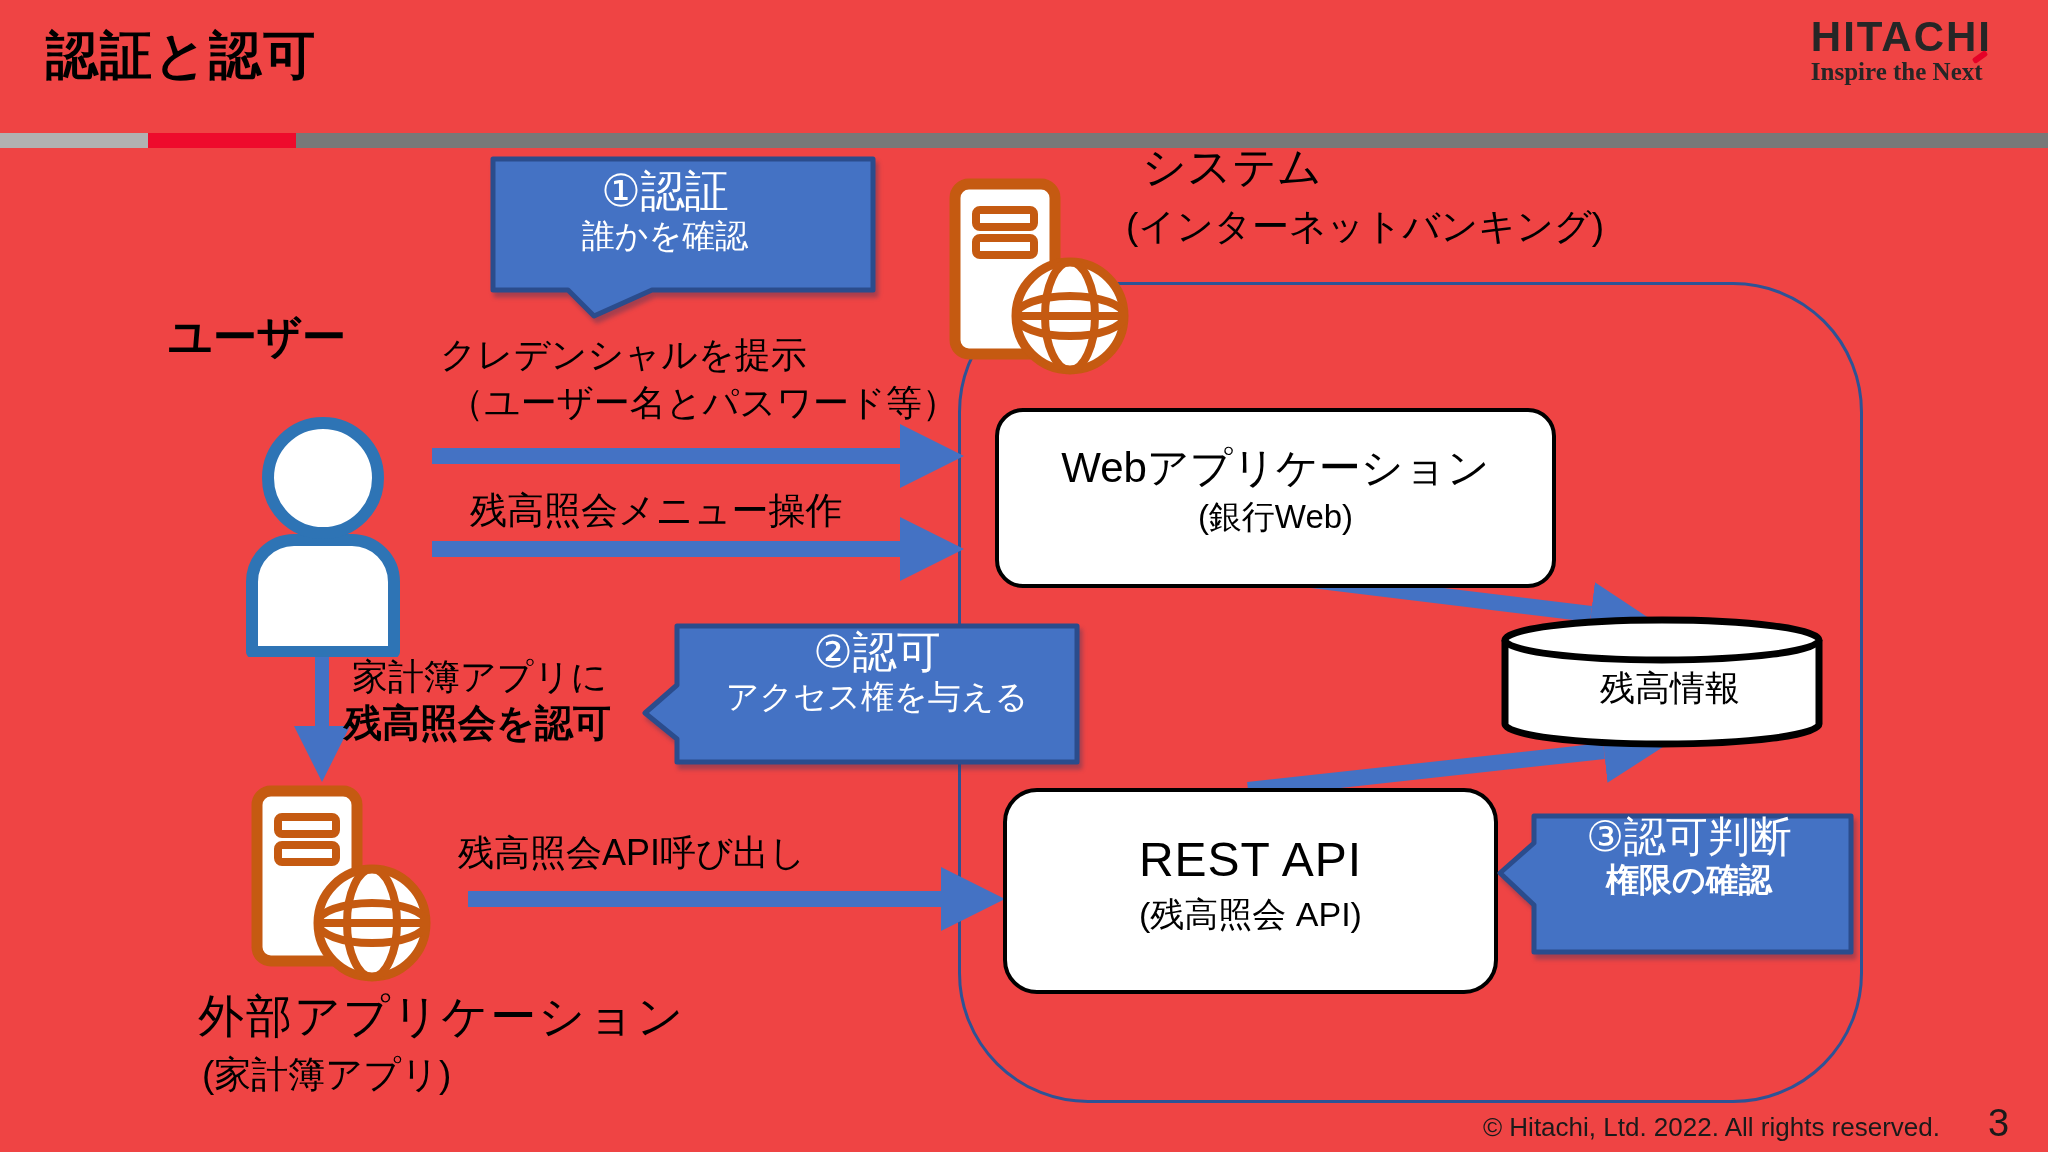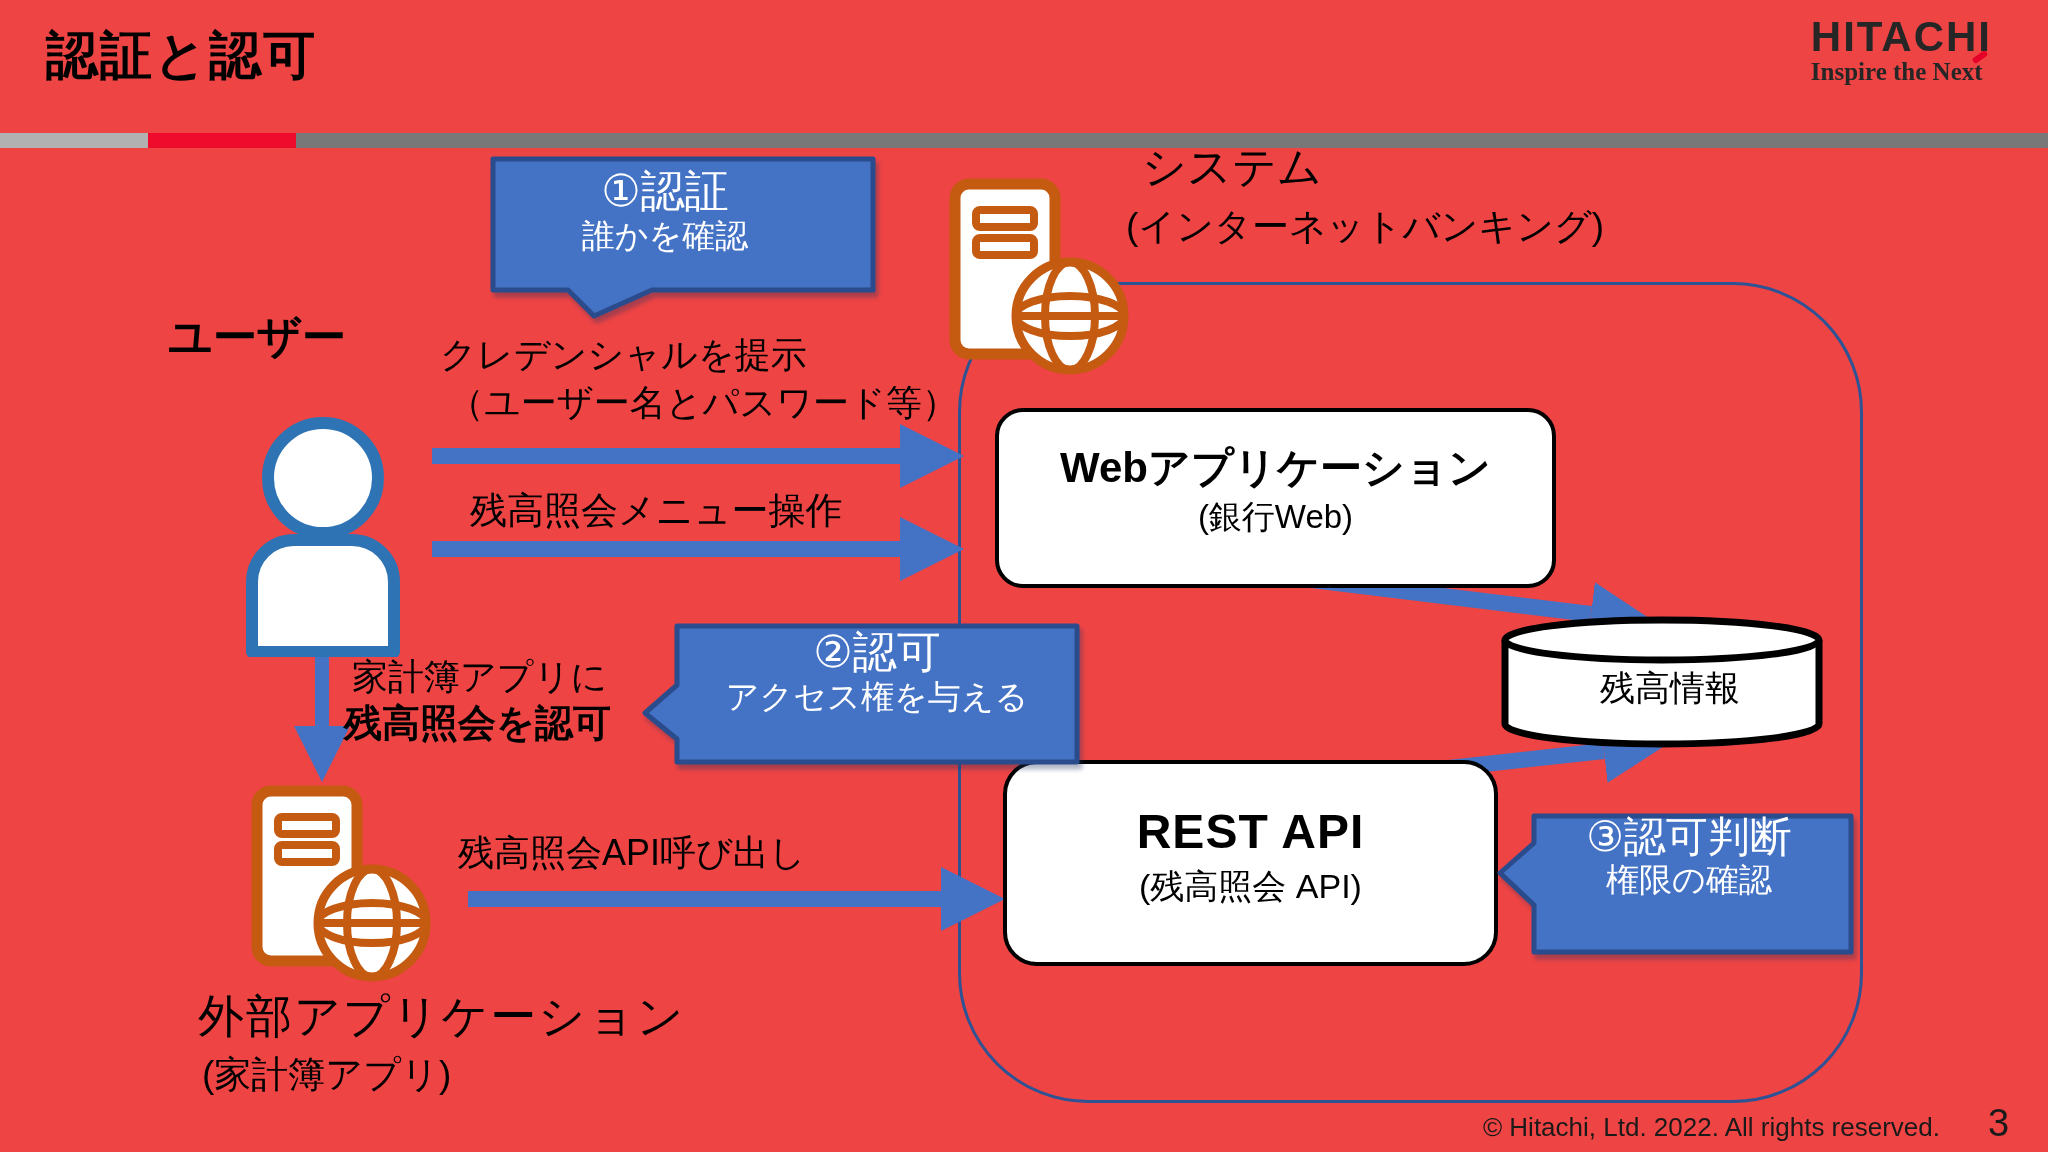--- a/index.html
+++ b/index.html
@@ -22,22 +22,22 @@
   .bar.seg1{left:0;width:148px;background:#b1b1b1;}
   .bar.seg2{left:148px;width:148px;background:#ee0b2c;}
   .bar.seg3{left:296px;width:1752px;background:#787878;}
 
   
   .sys-container{left:958px;top:282px;width:899px;height:815px;border:3px solid #2e5395;border-radius:130px;background:transparent;}
 
   
   .node-box{background:#fff;border:4px solid #000;text-align:center;}
   .webapp-box{left:995px;top:408px;width:553px;height:172px;border-radius:28px;}
-  .restapi-box{left:1003px;top:760px;width:487px;height:198px;border-radius:34px;}
-  .node-title{font-weight:700;}
+  .restapi-box{left:1003px;top:788px;width:487px;height:198px;border-radius:34px;}
+  .node-title{font-weight:400;}
   .webapp-title{margin-top:32px;font-size:42px;}
   .webapp-sub{margin-top:6px;font-size:33px;}
   .rest-title{margin-top:40px;font-size:48px;letter-spacing:1px;}
   .rest-sub{margin-top:8px;font-size:34px;}
 
   
   .callout{color:#fff;text-align:center;}
   .callout svg{position:absolute;left:0;top:0;filter:drop-shadow(3px 5px 2px rgba(32,52,94,.35));}
   .callout .t1{position:relative;font-size:44px;}
   .callout .t2{position:relative;font-size:33px;}
@@ -123,21 +123,21 @@
     </svg>
     <div class="t1 jp" style="margin-top:4px;padding-left:34px;">②認可</div>
     <div class="t2 jp" style="padding-left:34px;">アクセス権を与える</div>
   </div>
 
   <div class="abs callout" style="left:1495px;top:813px;width:360px;height:142px;">
     <svg width="360" height="142" viewBox="0 0 360 142">
       <polygon points="39,3 356,3 356,139 39,139 39,92 5,60 39,30" fill="#4472C4" stroke="#2B4C8C" stroke-width="5" stroke-linejoin="round"></polygon>
     </svg>
     <div class="t1 jp" style="margin-top:0;padding-left:28px;font-size:42px;">③認可判断</div>
-    <div class="t2 jp" style="padding-left:28px;">権限の確認</div>
+    <div class="t2 jp" style="padding-left:28px;font-weight:bold;">権限の確認</div>
   </div>
 
   <svg class="abs" style="left:238px;top:412px;" width="170" height="245" viewBox="0 0 170 245">
     <path d="M14,240 v-70 a42,42 0 0 1 42,-42 h58 a42,42 0 0 1 42,42 v70 z" fill="#ffffff" stroke="#2E74B5" stroke-width="12" stroke-linejoin="round"></path>
     <circle cx="85" cy="66" r="55" fill="#ffffff" stroke="#2E74B5" stroke-width="12"></circle>
   </svg>
 
   <svg class="abs" style="left:948px;top:178px;" width="185" height="200" viewBox="0 0 185 200">
     <rect x="7" y="6" width="100" height="170" rx="14" fill="#ffffff" stroke="#C55A11" stroke-width="11"></rect>
     <rect x="28" y="32" width="58" height="17" rx="4" fill="#ffffff" stroke="#C55A11" stroke-width="8"></rect>

